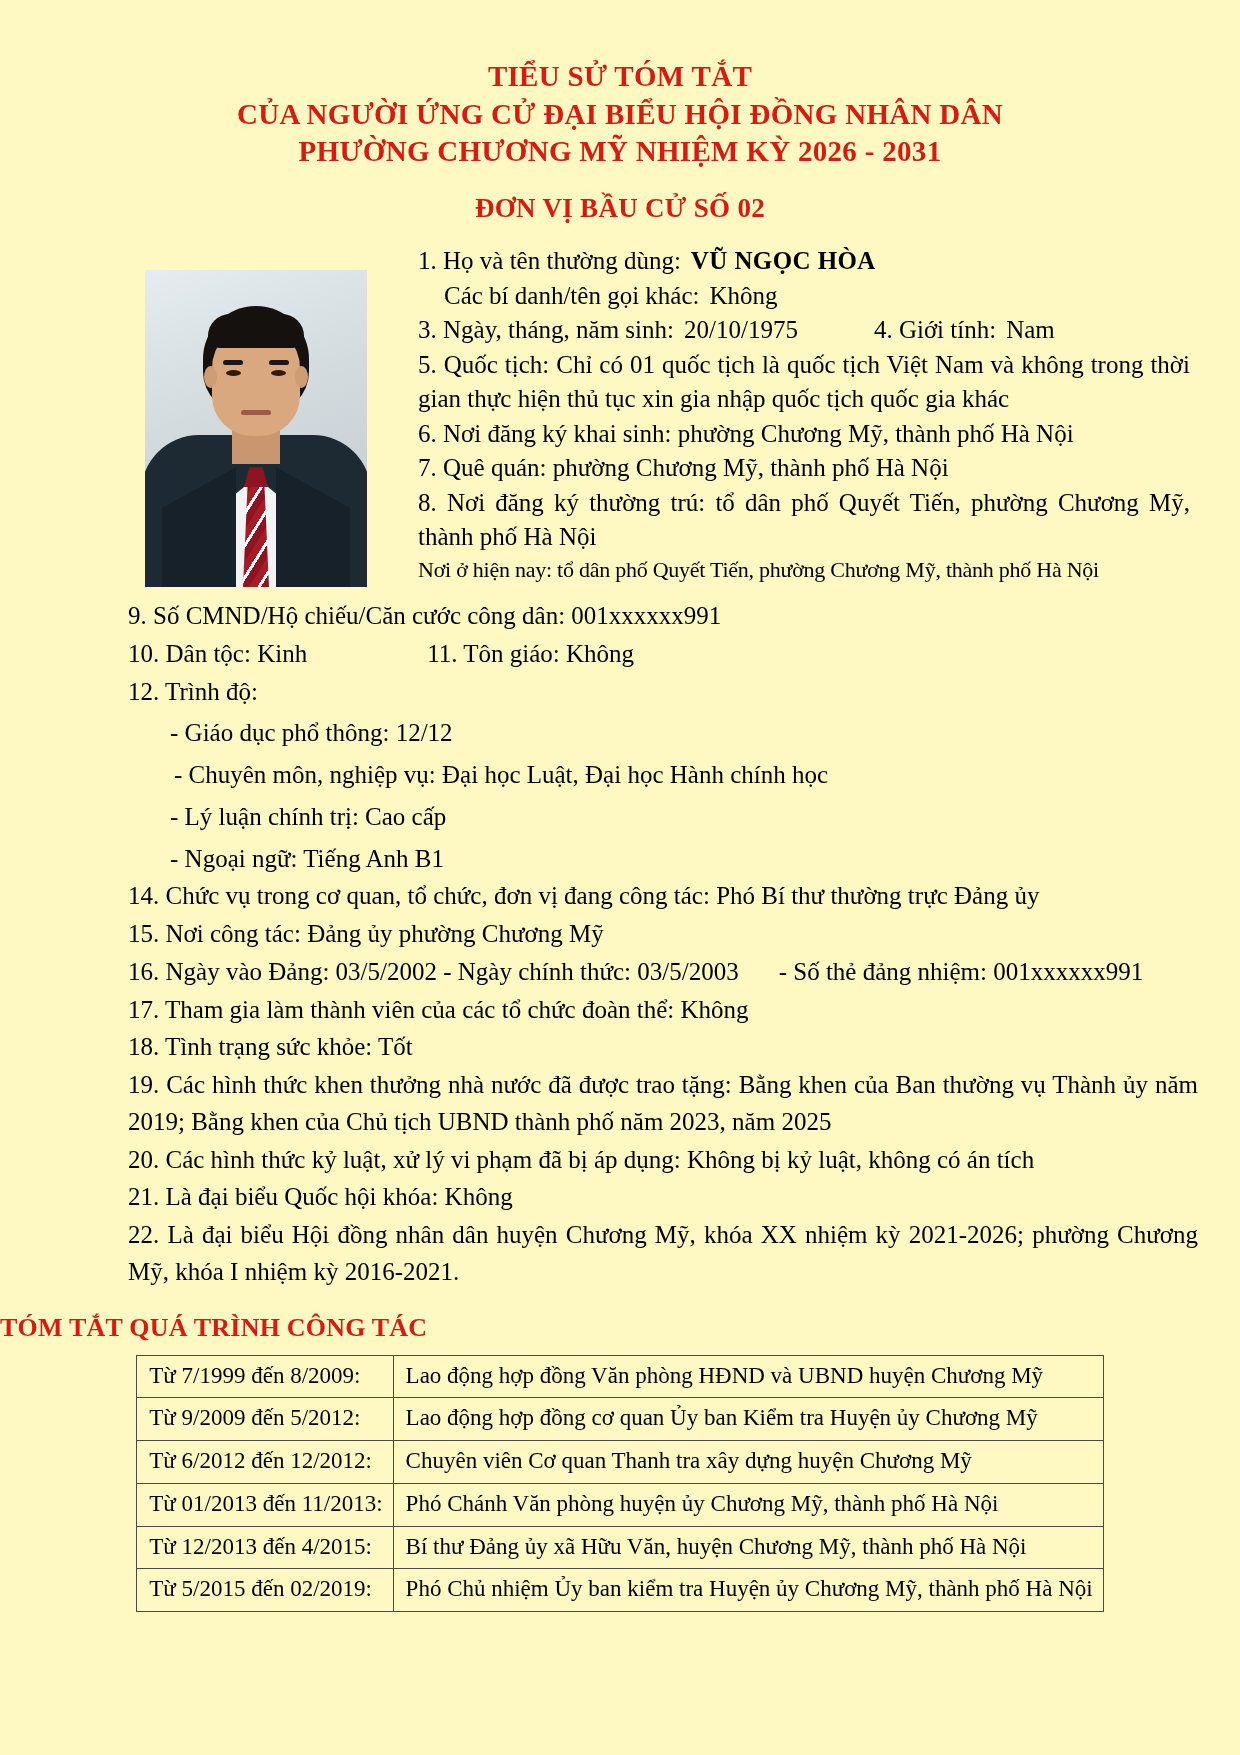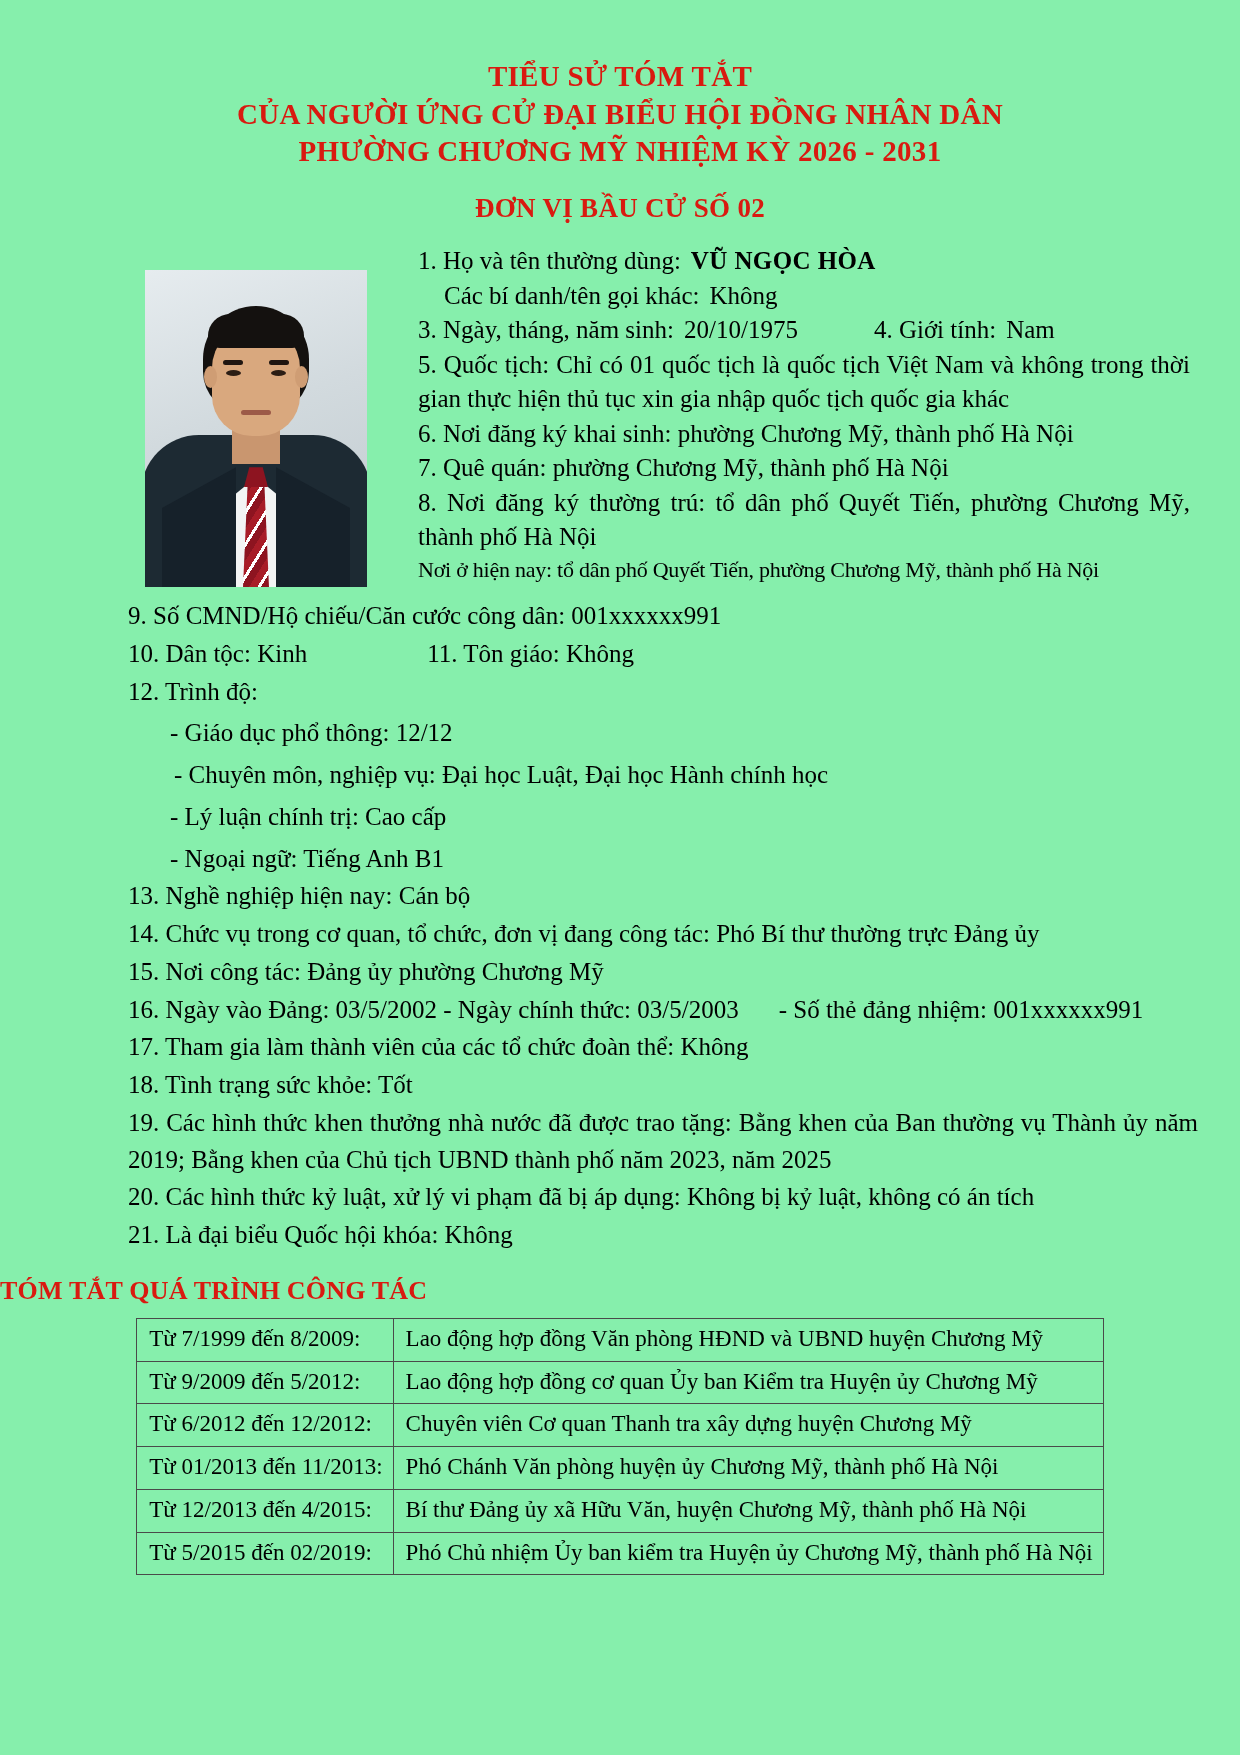--- a/index.html
+++ b/index.html
@@ -6,21 +6,21 @@
   html, body {
     margin: 0;
     padding: 0;
     background: #ffffff;
   }
   .page {
     position: relative;
     width: 1240px;
     height: 1755px;
     margin: 0 auto;
-    background: #86efac;
+    background: #fef9c3;
     font-family: "Liberation Serif", "DejaVu Serif", serif;
     color: #000000;
     box-sizing: border-box;
     overflow: hidden;
   }
 
   
   .header {
     padding-top: 58px;
     text-align: center;
@@ -299,33 +299,33 @@
     <div class="item">
       <span>10. Dân tộc: Kinh</span><span class="gap-sm"></span><span>11. Tôn giáo:  Không</span>
     </div>
 
     <div class="item">12. Trình độ:</div>
     <div class="sub">- Giáo dục phổ thông: 12/12</div>
     <div class="sub2">- Chuyên môn, nghiệp vụ: Đại học Luật, Đại học Hành chính học</div>
     <div class="sub">- Lý luận chính trị: Cao cấp</div>
     <div class="sub">- Ngoại ngữ: Tiếng Anh B1</div>
 
-    <div class="item">13. Nghề nghiệp hiện nay: Cán bộ</div>
     <div class="item">14. Chức vụ trong cơ quan, tổ chức, đơn vị đang công tác: Phó Bí thư thường trực Đảng ủy</div>
     <div class="item">15. Nơi công tác: Đảng ủy phường Chương Mỹ</div>
 
     <div class="item">
       <span>16. Ngày vào Đảng: 03/5/2002  - Ngày chính thức: 03/5/2003</span><span class="gap-lg"></span><span>- Số thẻ đảng nhiệm: 001xxxxxx991</span>
     </div>
 
     <div class="item">17. Tham gia làm thành viên của các tổ chức đoàn thể: Không</div>
     <div class="item">18. Tình trạng sức khỏe: Tốt</div>
     <div class="item just">19. Các hình thức khen thưởng nhà nước đã được trao tặng: Bằng khen của Ban thường vụ Thành ủy năm 2019; Bằng khen của Chủ tịch UBND thành phố năm 2023, năm 2025</div>
     <div class="item">20. Các hình thức kỷ luật, xử lý vi phạm đã bị áp dụng: Không bị kỷ luật, không có án tích</div>
     <div class="item">21. Là đại biểu Quốc hội khóa: Không</div>
+    <div class="item just">22. Là đại biểu Hội đồng nhân dân huyện Chương Mỹ, khóa XX nhiệm kỳ 2021-2026; phường Chương Mỹ, khóa I  nhiệm kỳ 2016-2021.</div>
   </div>
 
   <div class="table-title">TÓM TẮT QUÁ TRÌNH CÔNG TÁC</div>
 
   <table class="career">
     <tbody>
       <tr>
         <td class="period">Từ 7/1999 đến 8/2009:</td>
         <td class="role">Lao động hợp đồng Văn phòng HĐND và UBND huyện Chương Mỹ</td>
       </tr>

